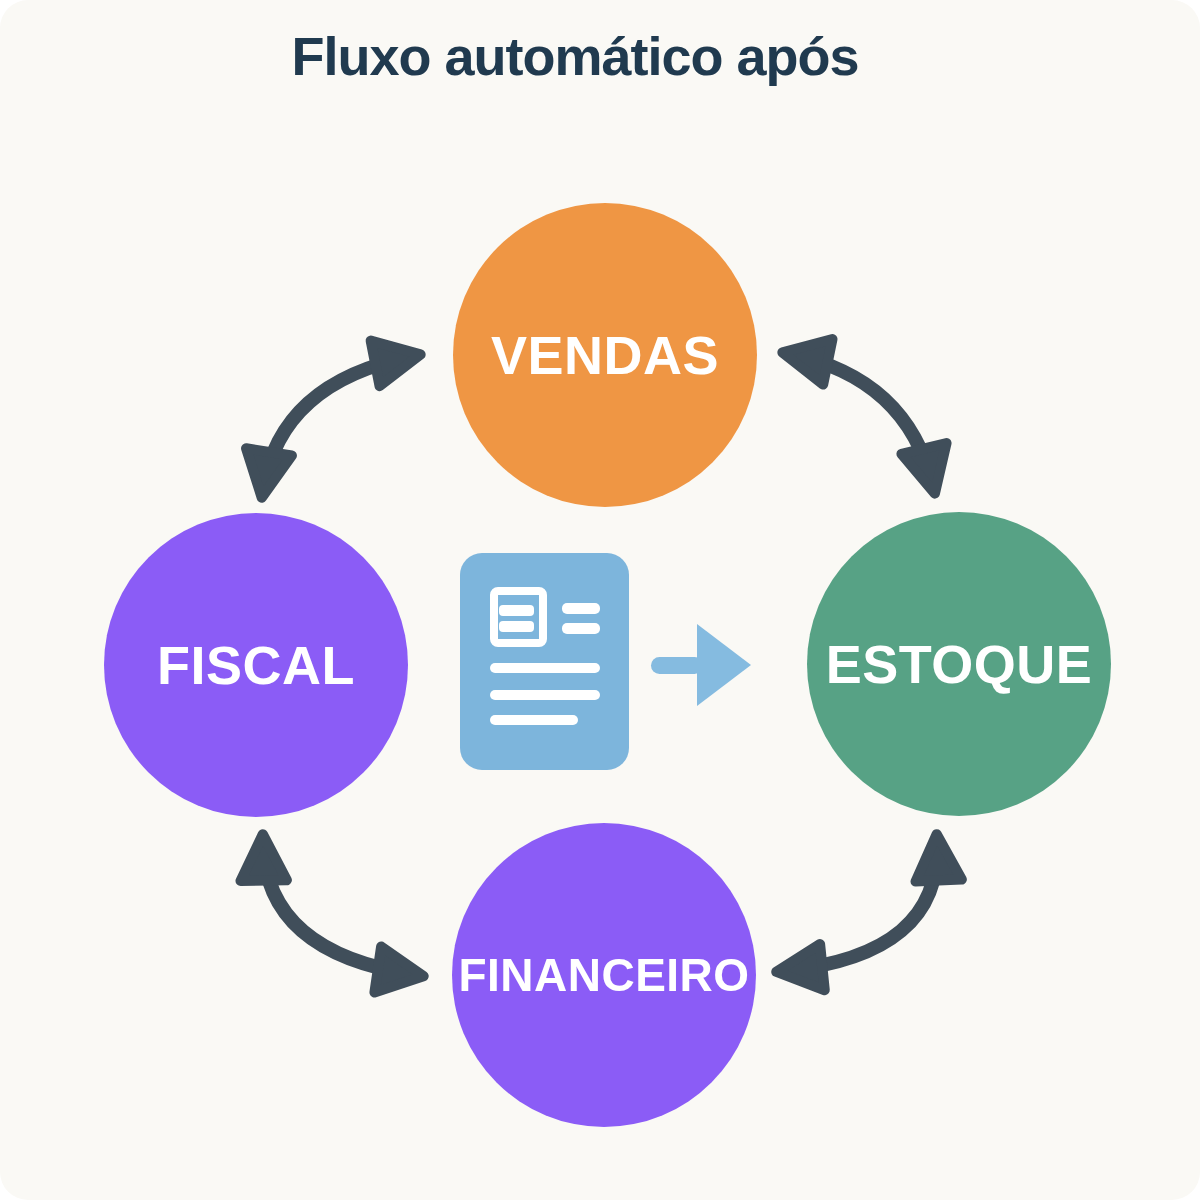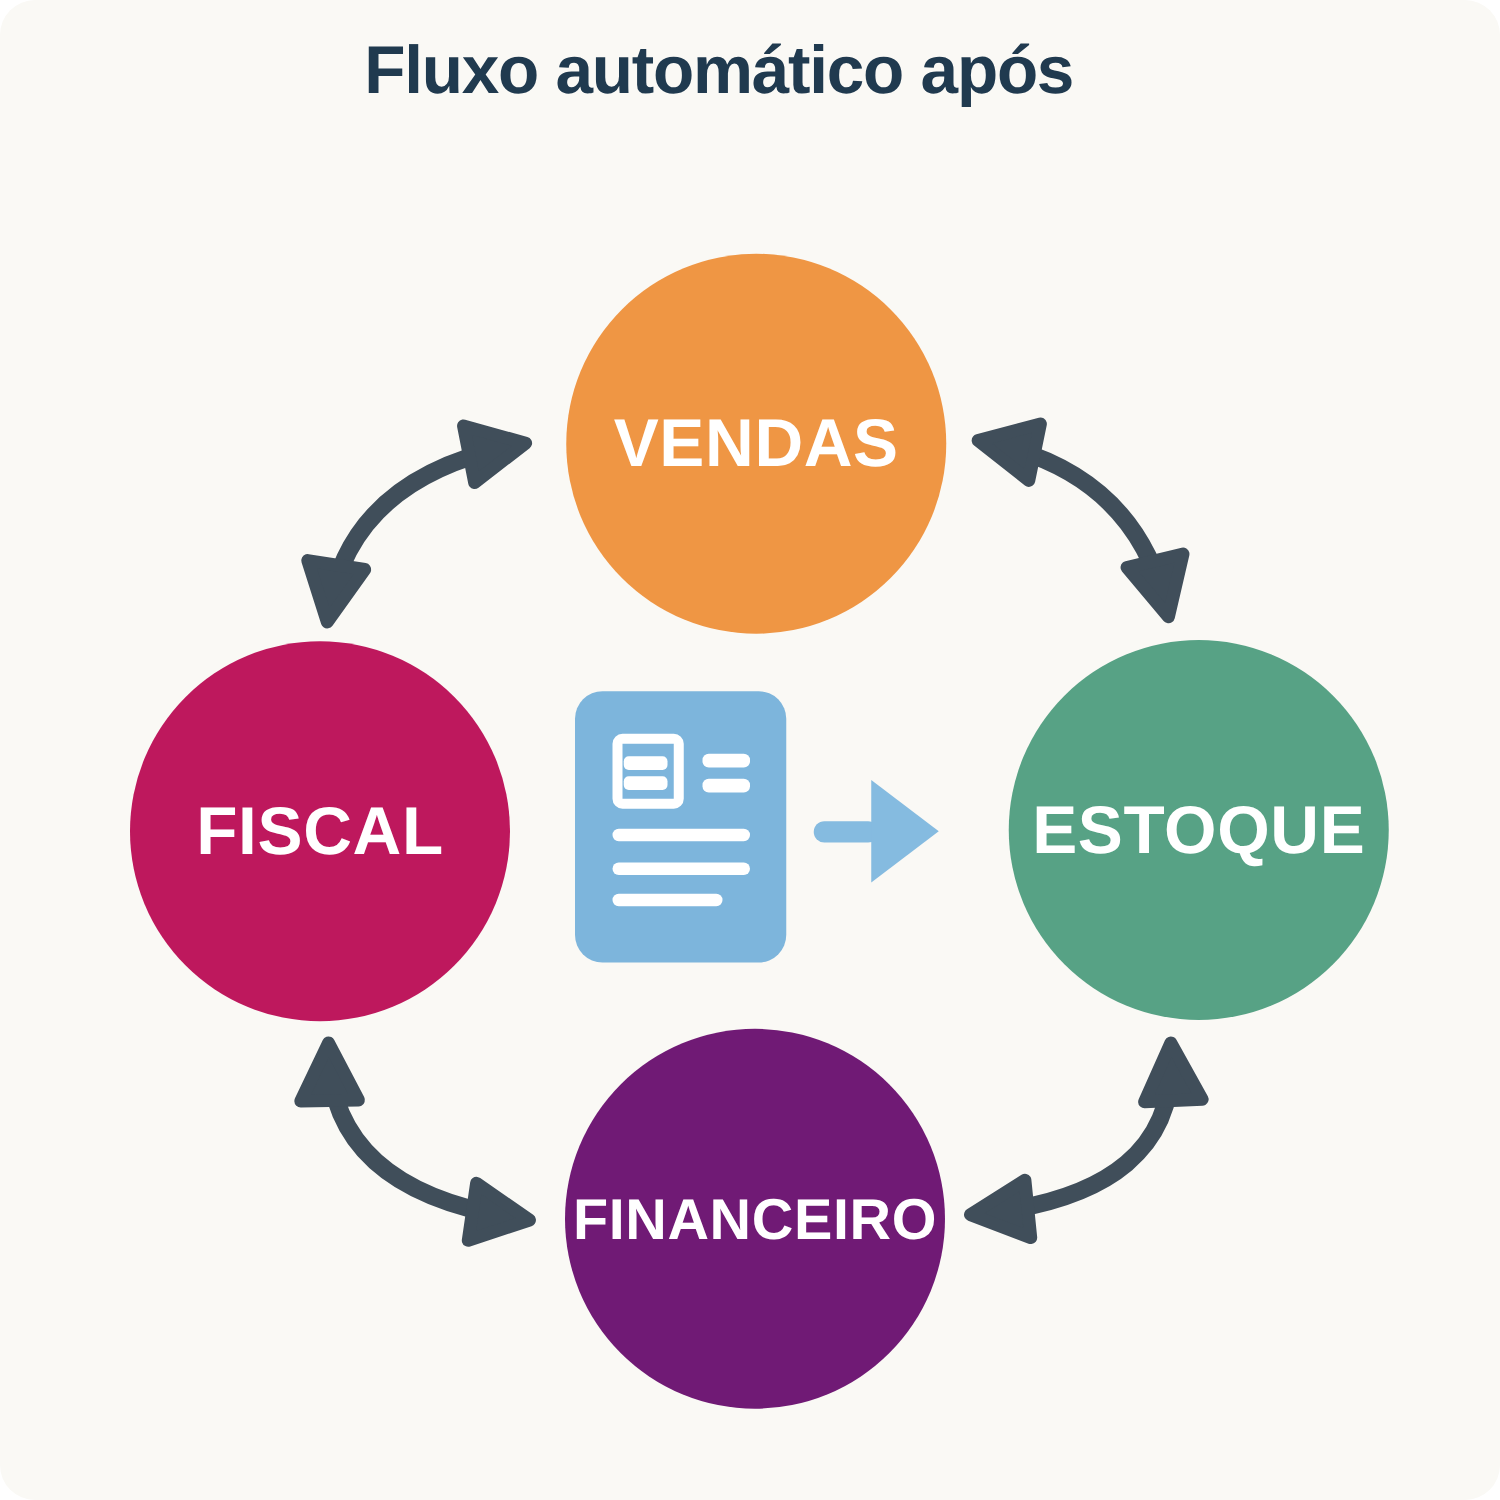--- a/index.html
+++ b/index.html
@@ -90,25 +90,25 @@
   </svg>
 
   <div class="node node-vendas" style="background-color: rgb(239, 150, 68);">
     <span class="node-label">VENDAS</span>
   </div>
 
   <div class="node node-estoque" style="background-color: rgb(87, 162, 133);">
     <span class="node-label">ESTOQUE</span>
   </div>
 
-  <div class="node node-financeiro" style="background-color: #701a75;">
+  <div class="node node-financeiro" style="background-color: #8b5cf6;">
     <span class="node-label">FINANCEIRO</span>
   </div>
 
-  <div class="node node-fiscal" style="background-color: #be185d;">
+  <div class="node node-fiscal" style="background-color: #8b5cf6;">
     <span class="node-label">FISCAL</span>
   </div>
 
   <div class="doc" style="background-color: rgb(125, 181, 220);">
     <div class="photo-frame">
       <div class="mini-bar b1"></div>
       <div class="mini-bar b2"></div>
     </div>
     <div class="side-bar s1"></div>
     <div class="side-bar s2"></div>

